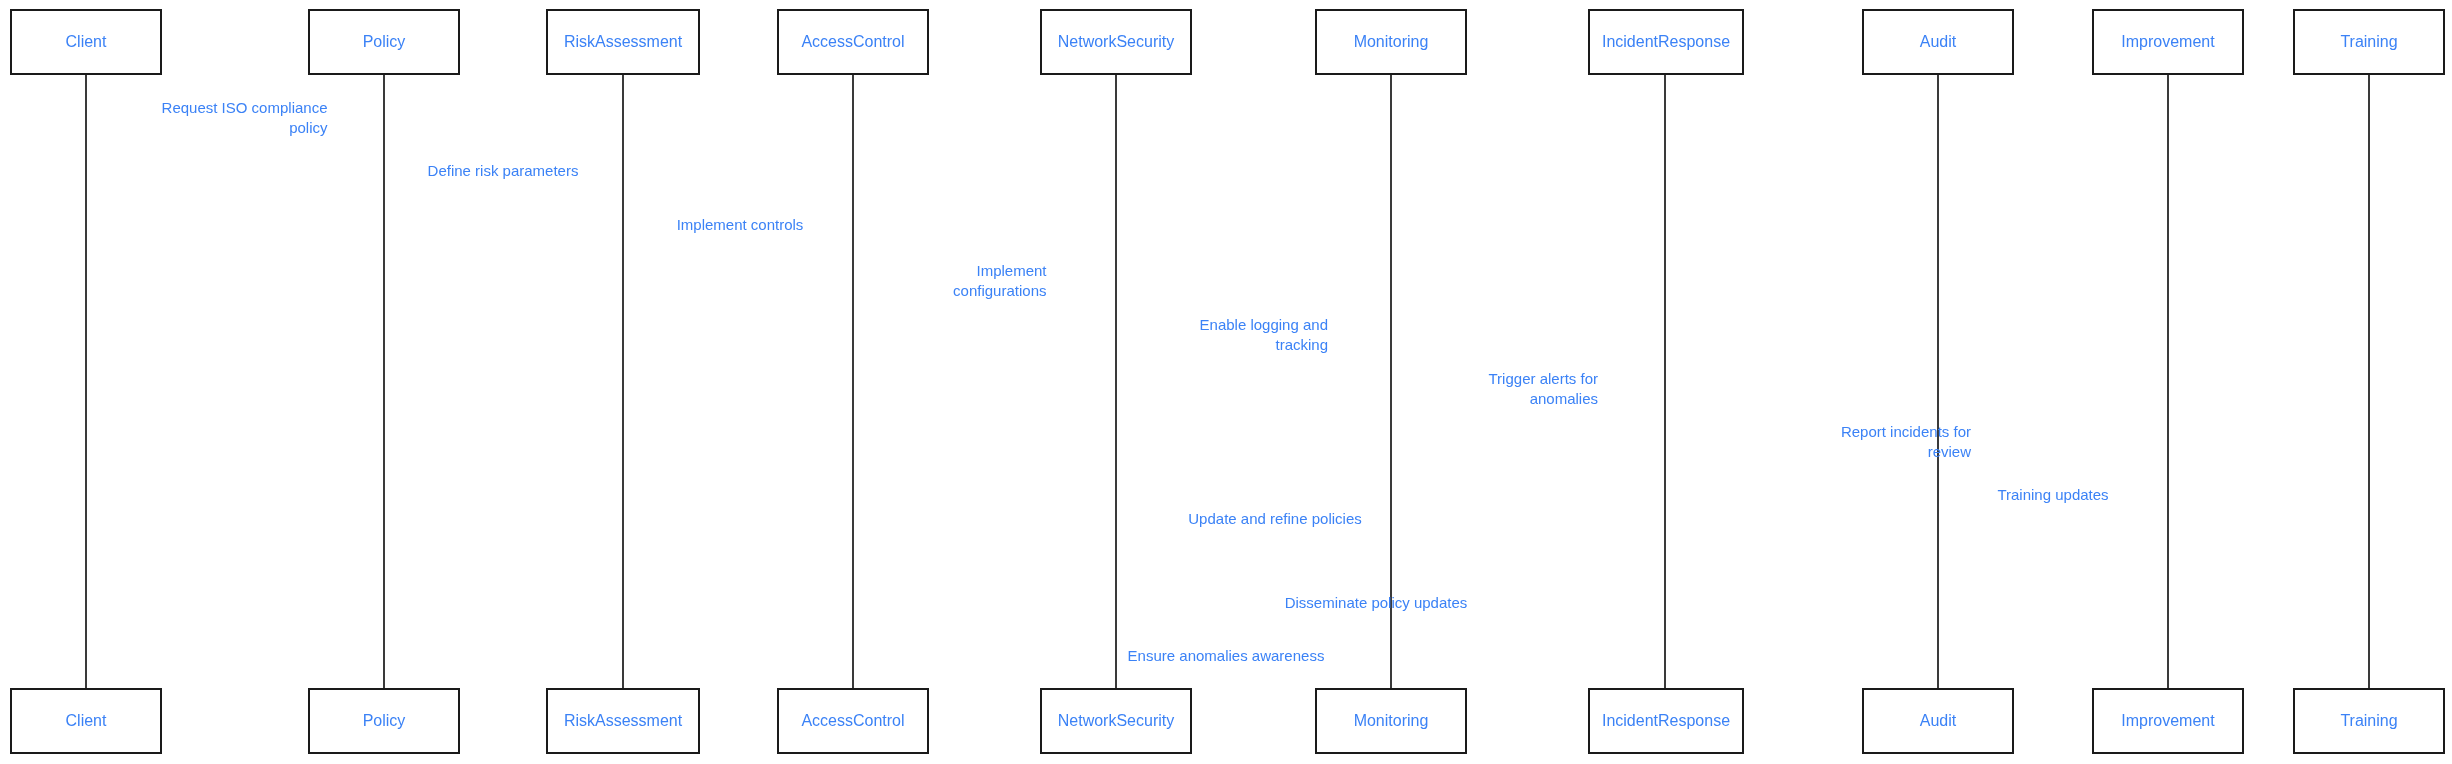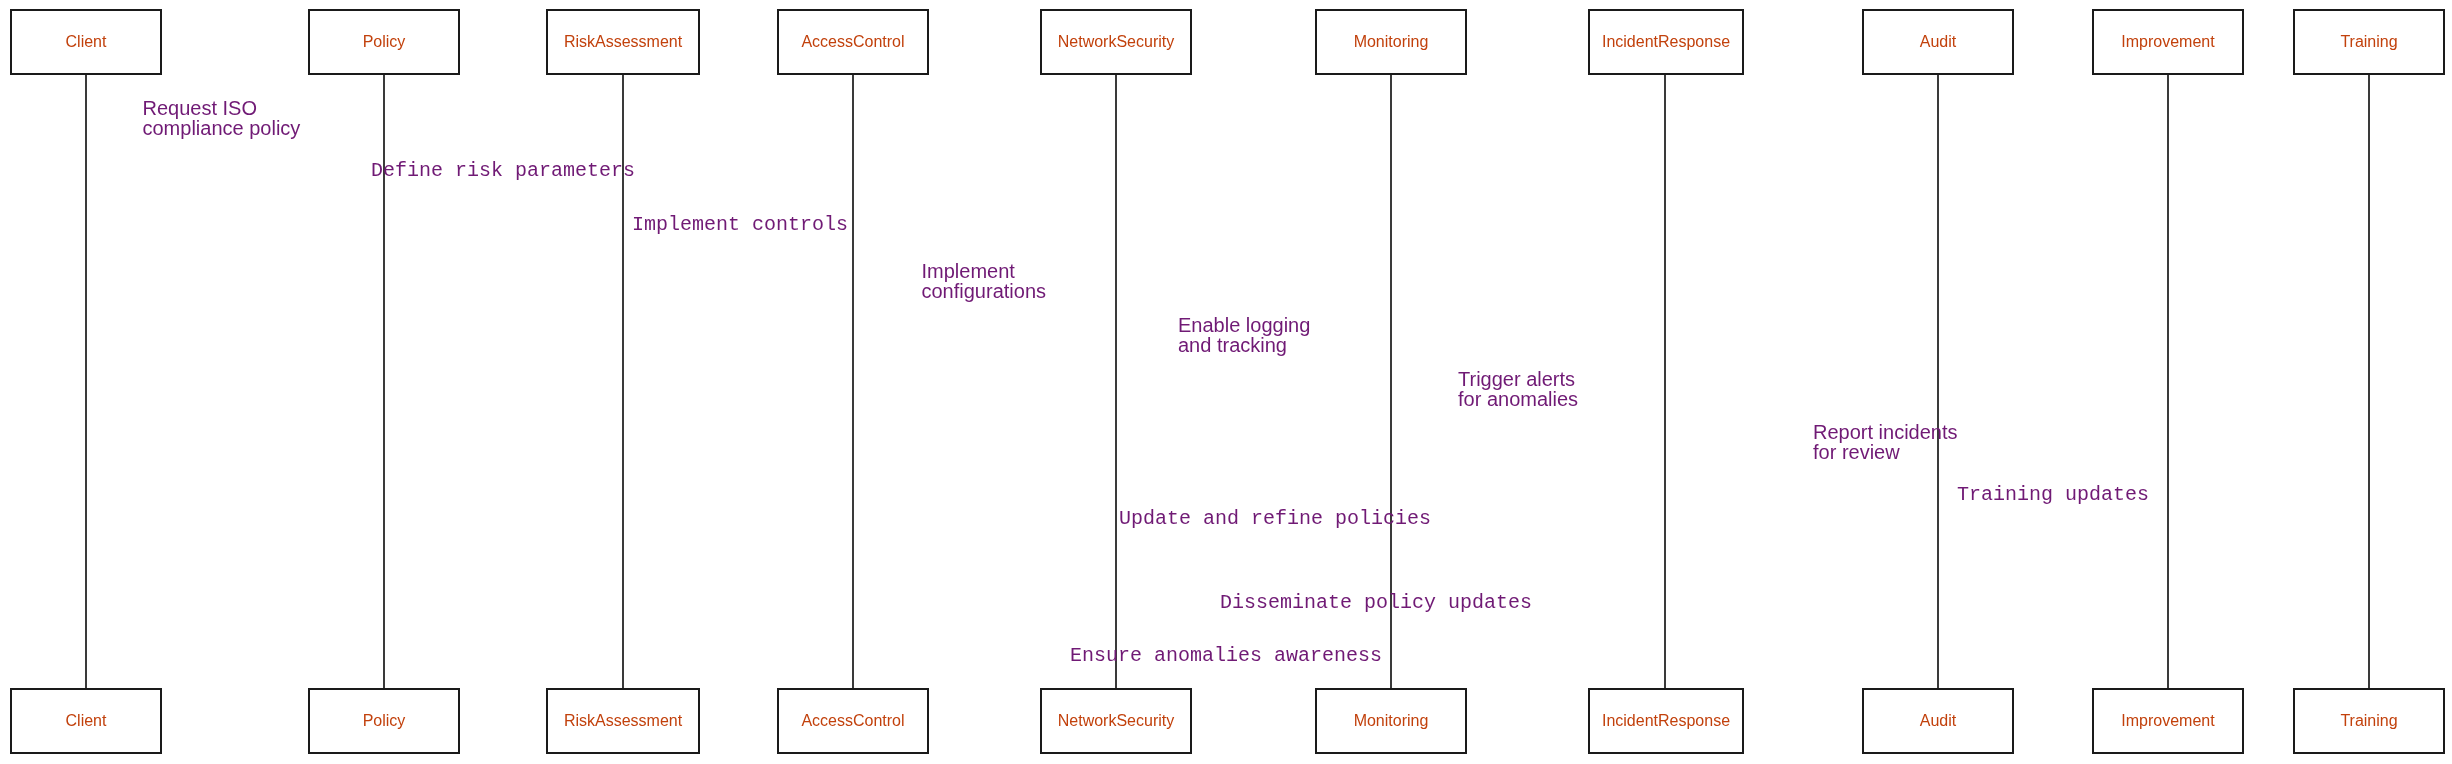--- a/index.html
+++ b/index.html
@@ -21,41 +21,41 @@
     background: #ffffff;
     border: 2px solid #1a1a1a;
     display: flex;
     align-items: center;
     justify-content: center;
     box-sizing: content-box;
     z-index: 2;
   }
   .actor-box span {
     font-size: 16px;
-    color: #c2410c;
+    color: #3b82f6;
     white-space: nowrap;
   }
   .lifeline {
     position: absolute;
     width: 2px;
     background: #3a3a3a;
     top: 74px;
     height: 614px;
     z-index: 1;
   }
   .message {
     position: absolute;
     transform: translateX(-50%);
-    font-size: 20px;
+    font-size: 15px;
     line-height: 20px;
-    color: #701a75;
-    text-align: left;
+    color: #3b82f6;
+    text-align: right;
     z-index: 3;
   }
-  .nowrap { white-space: nowrap; font-family: Liberation Mono, monospace; }
+  .nowrap { white-space: nowrap; }
 </style>
 </head>
 <body>
 
 <div class="canvas">
 
   <div class="lifeline" style="left:85px"></div>
   <div class="lifeline" style="left:383px"></div>
   <div class="lifeline" style="left:622px"></div>
   <div class="lifeline" style="left:852px"></div>

